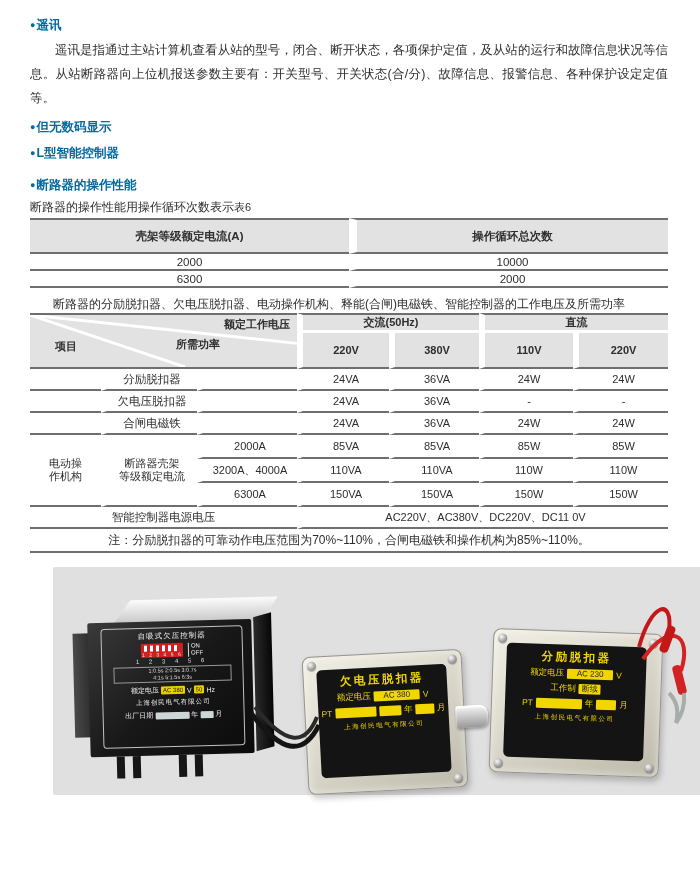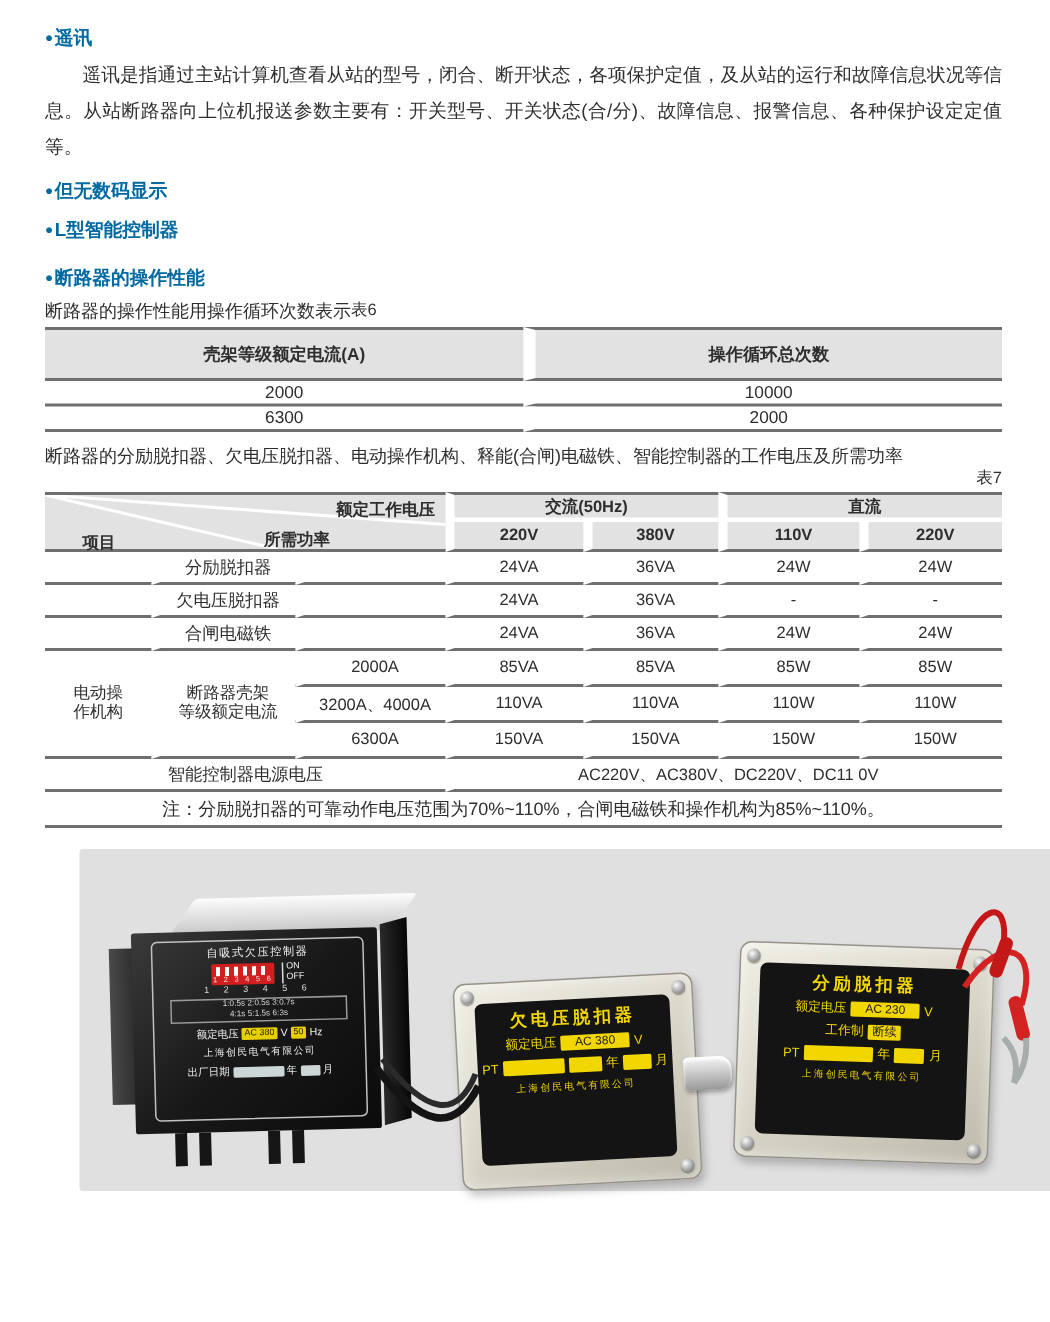--- a/index.html
+++ b/index.html
@@ -7,35 +7,35 @@
     width:700px;height:881px;background:#ffffff;overflow:hidden;position:relative;
     font-family:"Liberation Sans","DejaVu Sans",sans-serif;color:#2e2e2e;
   }
   .content{padding:8px 32px 0 30px;}
   .bullet-head{font-size:12.5px;font-weight:bold;color:#0369a1;margin:8px 0 4px;line-height:18px;}
   .bullet-head .dot{font-size:9px;vertical-align:1px;margin-right:1px;}
   .para{font-size:12.5px;line-height:24px;text-indent:2em;text-align:justify;margin:0 0 8px;color:#2f2f2f;}
   .op-head{margin-top:14px;}
   .cap-row{display:flex;align-items:flex-end;font-size:12px;line-height:18px;margin:2px 0 2px;}
   .tbl-label{font-size:11px;color:#333;}
-  .cap7{font-size:12px;line-height:17px;margin-top:8px;}
+  .cap7{font-size:12px;line-height:17px;margin-top:8px;margin-left:23px;}
   .lbl7{text-align:right;font-size:11px;line-height:13px;margin:0 0 2px;}
 
   
   table{width:638px;border-collapse:separate;border-spacing:0;table-layout:fixed;}
   td{text-align:center;padding:0;box-sizing:border-box;border-bottom:2px solid #6f6f6f;font-size:11px;}
   .t6 td{height:17px;font-size:11.5px;}
   .t6 thead td{background:#e2e2e2;border-top:2px solid #6f6f6f;font-weight:bold;height:36px;}
   .t6 td.gap{border-left:8px solid #fff;}
 
   .t7 td{height:22px;}
   .t7 td:not(.c1){border-left:6px solid #fff;}
   .t7 .hdr{background:#e2e2e2;font-weight:bold;}
   .t7 tr.h1 td.grp{border-top:2px solid #6f6f6f;border-bottom:3px solid #fff;height:17px;}
-  .t7 tr.h2 td{height:20px;}
+  .t7 tr.h2 td{height:36px;}
   .t7 td.diag{border-top:2px solid #6f6f6f;position:relative;padding:0;}
   .t7 td.diag svg{position:absolute;left:0;top:0;width:100%;height:100%;}
   .t7 td.diag .dg-top{position:absolute;right:7px;top:2px;font-size:11px;font-weight:bold;margin-left:12px;}
   .t7 td.diag .dg-mid{position:absolute;left:146px;top:22px;font-size:11px;font-weight:bold;}
   .t7 td.diag .dg-bot{position:absolute;left:25px;top:24px;font-size:11px;font-weight:bold;}
   .t7 td.lblc{font-size:11.5px;}
   .t7 td.multi span{display:block;line-height:13px;}
   .t7 td.subr{height:24px;}
   .t7 td.note{font-weight:normal;height:24px;font-size:12px;}
 
@@ -120,21 +120,20 @@
         <td class="gap">10000</td>
       </tr>
       <tr>
         <td>6300</td>
         <td class="gap">2000</td>
       </tr>
     </tbody>
   </table>
 
   <div class="cap7">断路器的分励脱扣器、欠电压脱扣器、电动操作机构、释能(合闸)电磁铁、智能控制器的工作电压及所需功率</div>
-  <div class="lbl7">表7</div>
 
   <table class="t7">
     <colgroup>
       <col style="width:71px">
         <col style="width:96px">
         <col style="width:100px">
       <col style="width:92px">
         <col style="width:90px">
         <col style="width:94px">
         <col style="width:95px">

